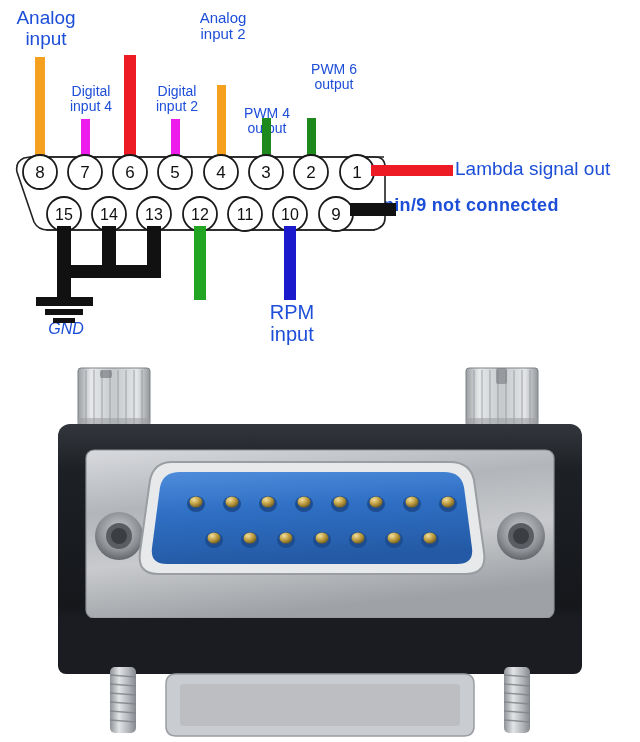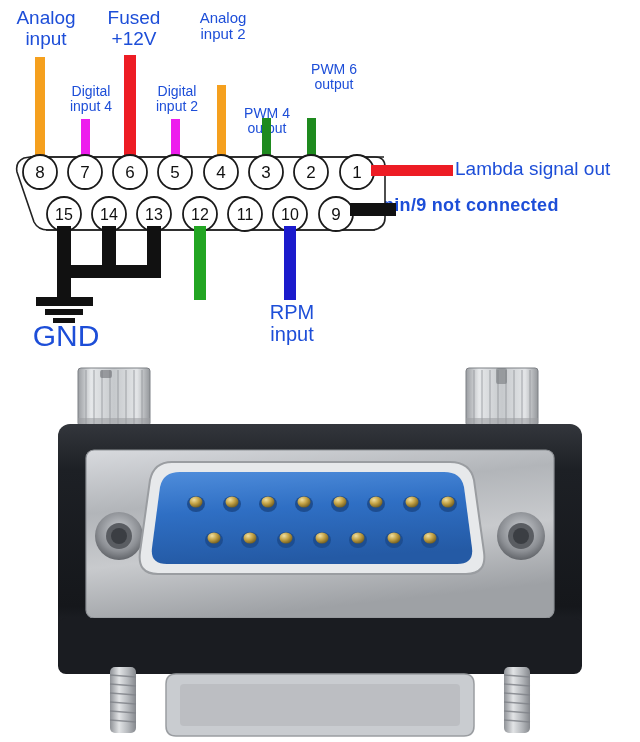--- a/index.html
+++ b/index.html
@@ -19,35 +19,33 @@
 </style>
 </head>
 <body>
 
 <div class="diagram">
 
   <div class="lbl" style="left:0px;top:8px;width:92px;font-size:19px;">Analog
 input</div>
   <div class="lbl" style="left:52px;top:84px;width:78px;font-size:14px;">Digital
 input 4</div>
-  <div class="lbl" style="left:90px;top:8px;width:88px;font-size:19px;">Fused
-+12V</div>
   <div class="lbl" style="left:139px;top:84px;width:76px;font-size:14px;">Digital
 input 2</div>
   <div class="lbl" style="left:186px;top:10px;width:74px;font-size:15px;">Analog
 input 2</div>
   <div class="lbl" style="left:232px;top:62px;width:70px;font-size:14px;margin-top:44px;">PWM 4
 output</div>
   <div class="lbl" style="left:299px;top:62px;width:70px;font-size:14px;">PWM 6
 output</div>
 
   <div class="lbl" style="left:455px;top:159px;width:190px;text-align:left;font-size:19px;">Lambda signal out</div>
   <div class="lbl" style="left:383px;top:196px;width:258px;text-align:left;font-size:18px;font-weight:bold;letter-spacing:0.3px;">pin/9 not  connected</div>
 
-  <div class="lbl" style="left:26px;top:320px;width:80px;font-size:30px;">GND</div>
+  <div class="lbl" style="left:26px;top:320px;width:80px;font-size:16px;font-style:italic;">GND</div>
   <div class="lbl" style="left:253px;top:302px;width:78px;font-size:20px;">RPM
 input</div>
 
   <svg class="nolayout" style="left:0;top:0;" width="640" height="362" viewBox="0 0 640 362">
 
     <rect x="35" y="57" width="10" height="100" fill="#F5A01E"></rect>
     <rect x="81" y="119" width="9" height="38" fill="#ED1CED"></rect>
     <rect x="124" y="55" width="12" height="102" fill="#ED1C24"></rect>
     <rect x="171" y="119" width="9" height="38" fill="#ED1CED"></rect>
     <rect x="217" y="85" width="9" height="72" fill="#F5A01E"></rect>

